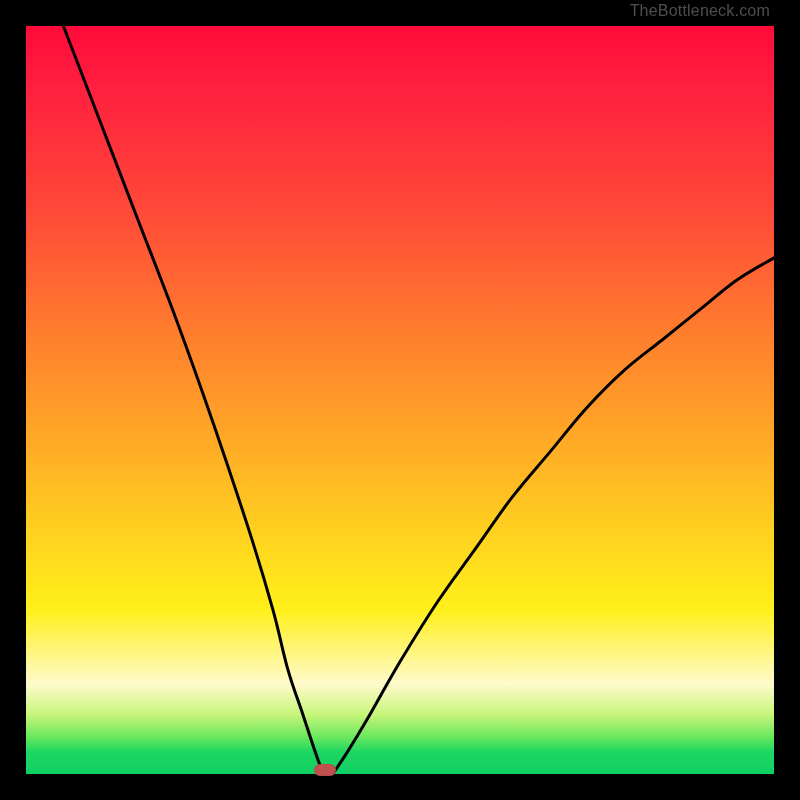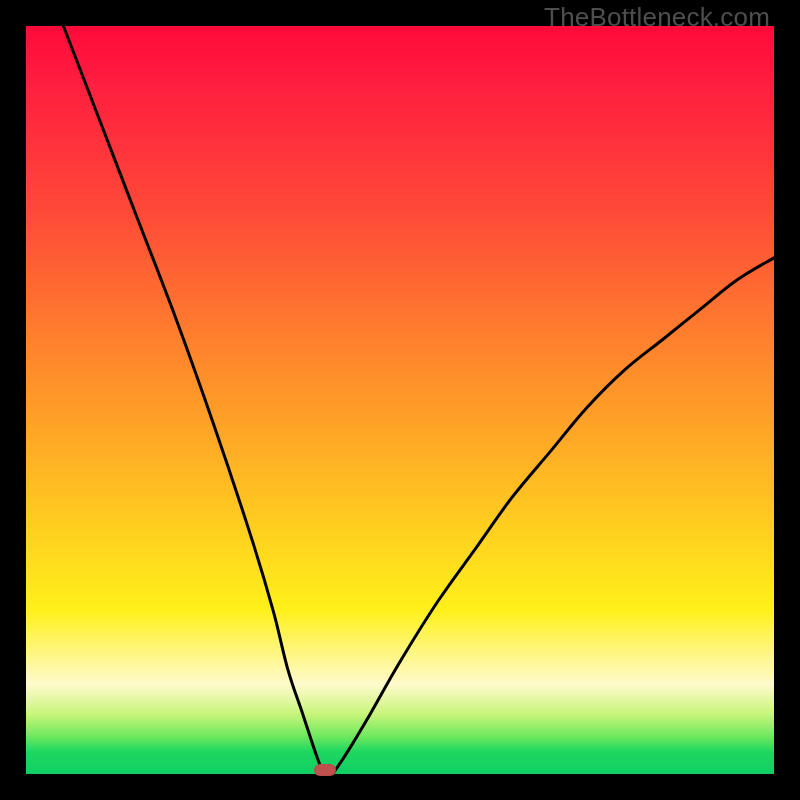--- a/index.html
+++ b/index.html
@@ -38,21 +38,21 @@
       #6de85e 95%,
       #1ed760 97%,
       #0fcf64 100%
     );
   }
   .watermark {
     position: absolute;
     top: 2px;
     right: 30px;
     color: #4e4e4e;
-    font-size: 26px;
+    font-size: 16px;
     font-weight: 500;
     letter-spacing: 0.2px;
     user-select: none;
     margin-left: 32px;
   }
   svg.curve {
     position: absolute;
     left: 0;
     top: 0;
     width: 748px;

